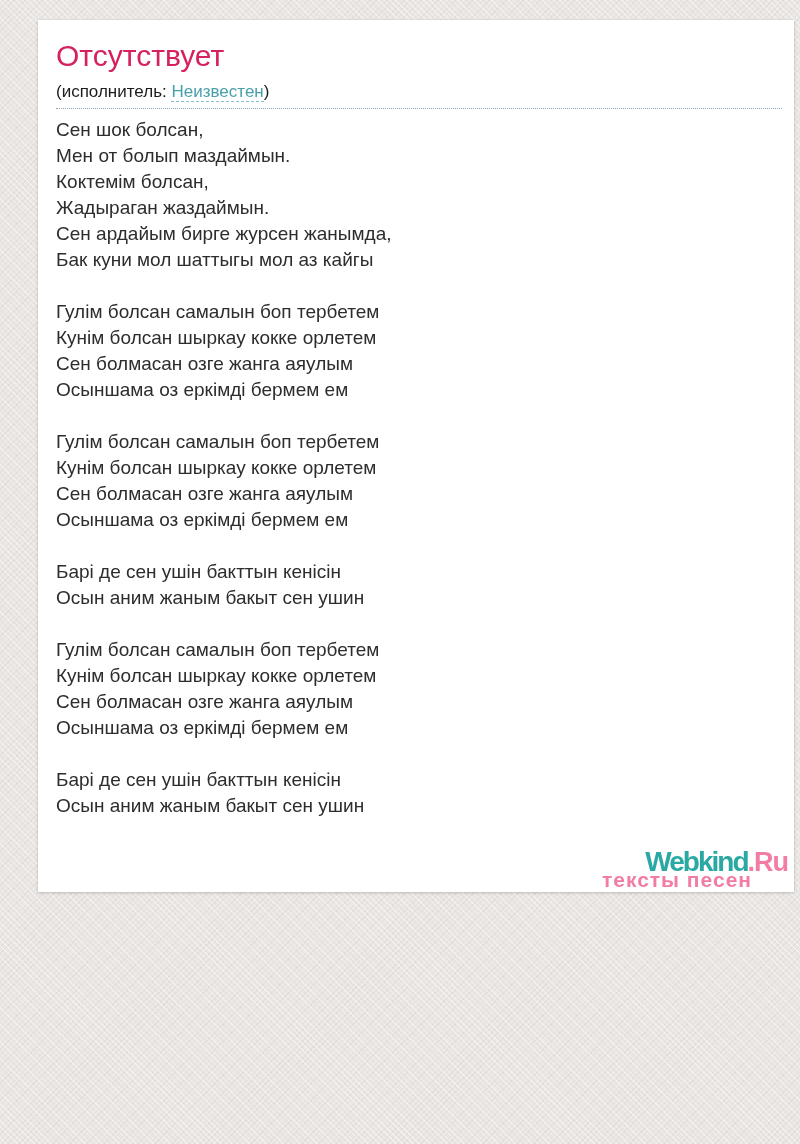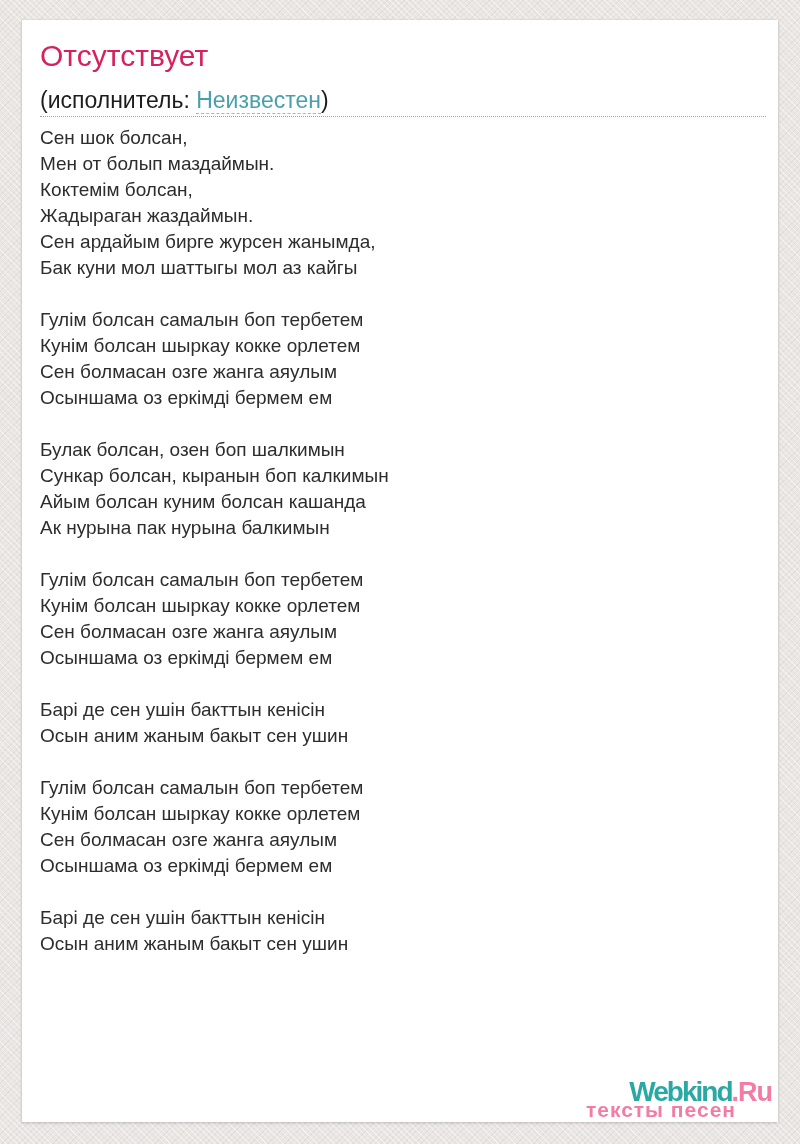--- a/index.html
+++ b/index.html
@@ -22,41 +22,41 @@
     overflow: hidden;
     position: relative;
     font-family: "Liberation Sans", sans-serif;
     background-color: var(--page-bg);
     background-image:
       repeating-linear-gradient(45deg, rgba(255,255,255,.45) 0 1px, transparent 1px 4px),
       repeating-linear-gradient(-45deg, rgba(205,200,195,.30) 0 1px, transparent 1px 4px);
   }
   .panel {
     position: absolute;
-    left: 22px;
+    left: 38px;
     top: 20px;
     width: 756px;
-    height: 1102px;
+    height: 872px;
     background: #ffffff;
     box-shadow: 0 1px 3px rgba(0,0,0,0.18), 0 0 1px rgba(0,0,0,0.12);
   }
   .content {
     padding: 20px 10px 0 18px;
   }
   h1.page-title {
     margin: 0;
     font-size: 30px;
     font-weight: 400;
     line-height: 32px;
     color: var(--title-pink);
     letter-spacing: 0;
   }
   .artist-line {
-    margin-top: 18px;
-    font-size: 23px;
+    margin-top: 10px;
+    font-size: 17px;
     line-height: 20px;
     color: #1c1c1c;
   }
   .artist-link {
     color: var(--link-teal);
     text-decoration: none;
     border-bottom: 1px dashed rgba(73,160,170,.65);
     cursor: pointer;
   }
   .header-separator {
@@ -113,21 +113,20 @@
 
     <h1 class="page-title">Отсутствует</h1>
 
     <div class="artist-line"><span>(исполнитель: </span><a class="artist-link">Неизвестен</a><span>)</span></div>
 
     <div class="header-separator"></div>
 
     <div class="lyrics">
         <p class="stanza">Сен шок болсан,<br>Мен от болып маздаймын.<br>Коктемім болсан,<br>Жадыраган жаздаймын.<br>Сен ардайым бирге журсен жанымда,<br>Бак куни мол шаттыгы мол аз кайгы</p>
         <p class="stanza">Гулім болсан самалын боп тербетем<br>Кунім болсан шыркау кокке орлетем<br>Сен болмасан озге жанга аяулым<br>Осыншама оз еркімді бермем ем</p>
-        <p class="stanza">Булак болсан, озен боп шалкимын<br>Сункар болсан, кыранын боп калкимын<br>Айым болсан куним болсан кашанда<br>Ак нурына пак нурына балкимын</p>
         <p class="stanza">Гулім болсан самалын боп тербетем<br>Кунім болсан шыркау кокке орлетем<br>Сен болмасан озге жанга аяулым<br>Осыншама оз еркімді бермем ем</p>
         <p class="stanza">Барі де сен ушін бакттын кенісін<br>Осын аним жаным бакыт сен ушин</p>
         <p class="stanza">Гулім болсан самалын боп тербетем<br>Кунім болсан шыркау кокке орлетем<br>Сен болмасан озге жанга аяулым<br>Осыншама оз еркімді бермем ем</p>
         <p class="stanza">Барі де сен ушін бакттын кенісін<br>Осын аним жаным бакыт сен ушин</p>
       </div>
 
   </div>
 
   <a class="logo">
     <span><span class="logo-main">Webkind</span><span class="logo-suffix">.Ru</span></span>

